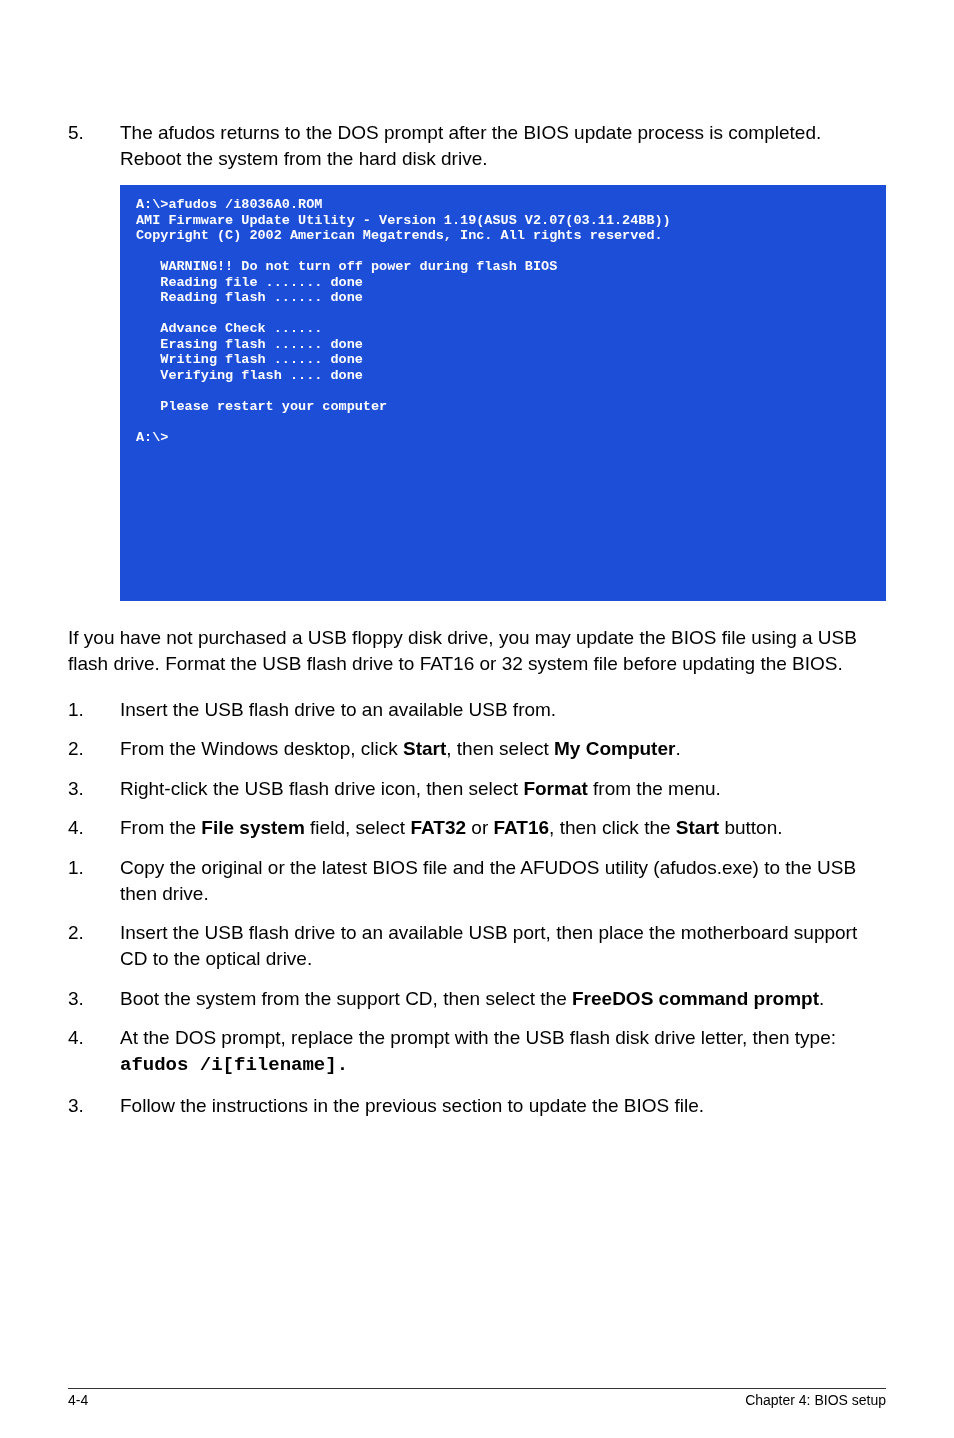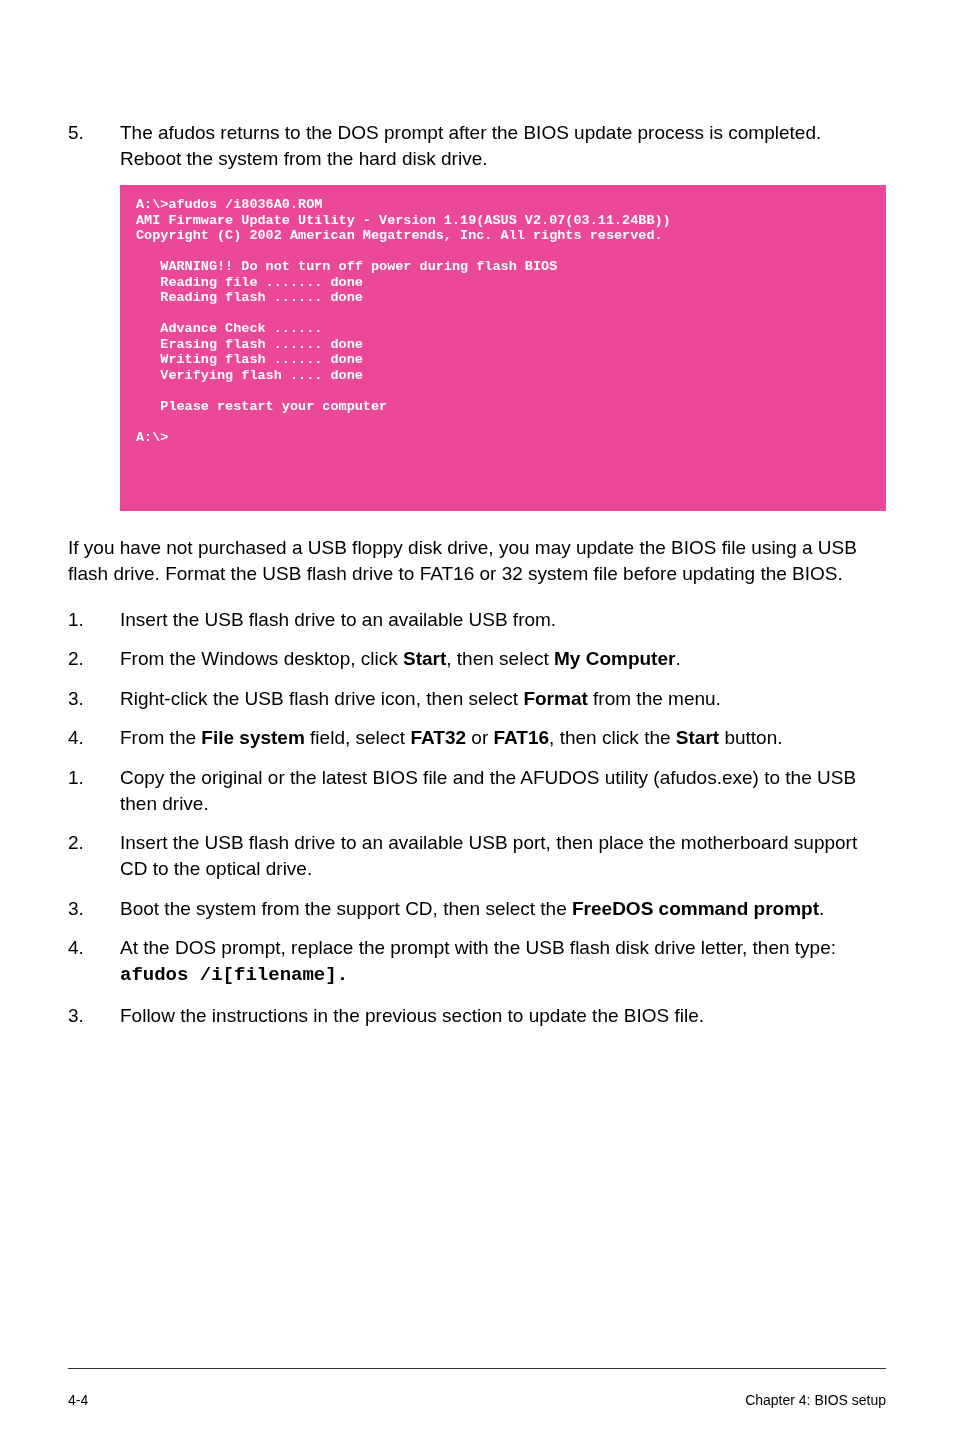--- a/index.html
+++ b/index.html
@@ -24,47 +24,47 @@
   }
   .step .num {
     width: 52px;
     flex-shrink: 0;
   }
   .step .txt {
     flex: 1;
   }
   .terminal {
     margin: 10px 0 24px 52px;
-    background: #ec4899;
+    background: #1d4ed8;
     color: #ffffff;
     font-family: "Courier New", monospace;
     font-size: 13.5px;
     font-weight: bold;
     line-height: 1.15;
     padding: 12px 16px 12px 16px;
     white-space: pre;
-    height: 326px;
+    height: 416px;
     box-sizing: border-box;
     overflow: hidden;
   }
   .h2 {
     font-weight: bold;
     font-size: 20px;
     margin: 30px 0 14px 0;
   }
   .para {
     margin: 0 0 20px 0;
   }
   .footer {
     position: absolute;
     bottom: 28px;
     left: 68px;
     right: 68px;
     border-top: 1px solid #333;
-    padding-top: 22px;
+    padding-top: 2px;
     font-size: 14px;
     display: flex;
     justify-content: space-between;
   }
   .mono { font-family: "Courier New", monospace; font-weight: bold; text-align: right; }
   b { font-weight: bold; }
 </style>
 </head>
 <body>
 

